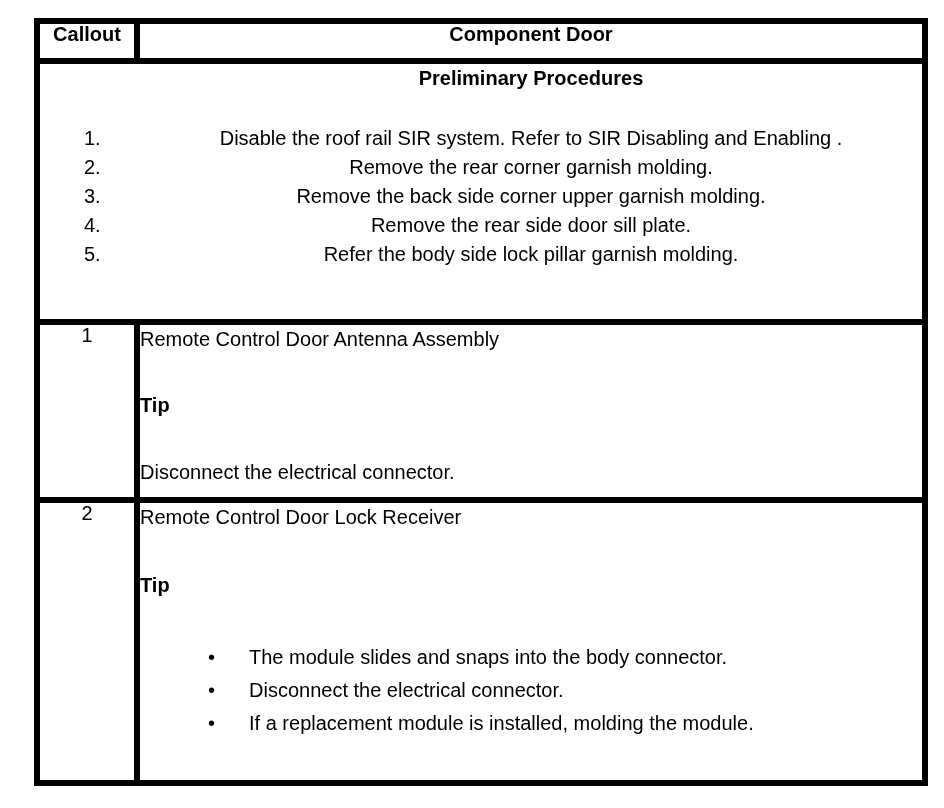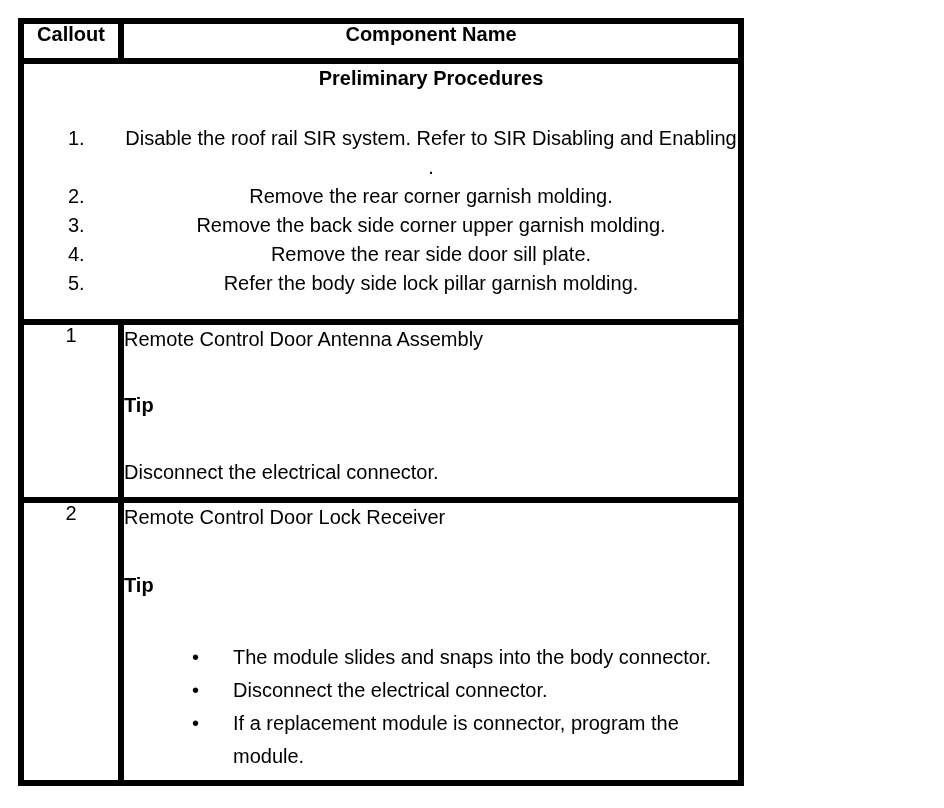--- a/index.html
+++ b/index.html
@@ -13,21 +13,22 @@
     position: relative;
     width: 944px;
     height: 808px;
     background: #ffffff;
     box-sizing: border-box;
     padding: 18px 0 0 18px;
   }
   table.component-table {
     border-collapse: collapse;
     table-layout: fixed;
-    width: 726px;
+    width: 894px;
+    margin-left: 16px;
   }
   table.component-table th,
   table.component-table td {
     border: 6px solid #000000;
     padding: 0;
     vertical-align: top;
     font-size: 20px;
   }
   col.col-callout { width: 100px; }
   th.hdr {
@@ -90,21 +91,21 @@
 
 <div class="page">
   <table class="component-table">
     <colgroup>
       <col class="col-callout">
       <col>
     </colgroup>
     <tbody>
       <tr>
         <th class="hdr">Callout</th>
-        <th class="hdr">Component Name</th>
+        <th class="hdr">Component Door</th>
       </tr>
 
       <tr>
         <td class="prelim-cell" colspan="2">
           <p class="prelim-title">Preliminary Procedures</p>
           <div class="steps">
             <div class="step">
               <span class="step-num">1.</span>
               <span class="step-text">Disable the roof rail SIR system. Refer to SIR Disabling and Enabling .</span>
             </div>
@@ -146,20 +147,20 @@
             <div class="bullet-item">
               <span class="bullet-glyph">•</span>
               <span>The module slides and snaps into the body connector.</span>
             </div>
             <div class="bullet-item">
               <span class="bullet-glyph">•</span>
               <span>Disconnect the electrical connector.</span>
             </div>
             <div class="bullet-item">
               <span class="bullet-glyph">•</span>
-              <span>If a replacement module is connector, program the module.</span>
+              <span>If a replacement module is installed, molding the module.</span>
             </div>
           </div>
         </td>
       </tr>
     </tbody>
   </table>
 </div>
 
 </body></html>

